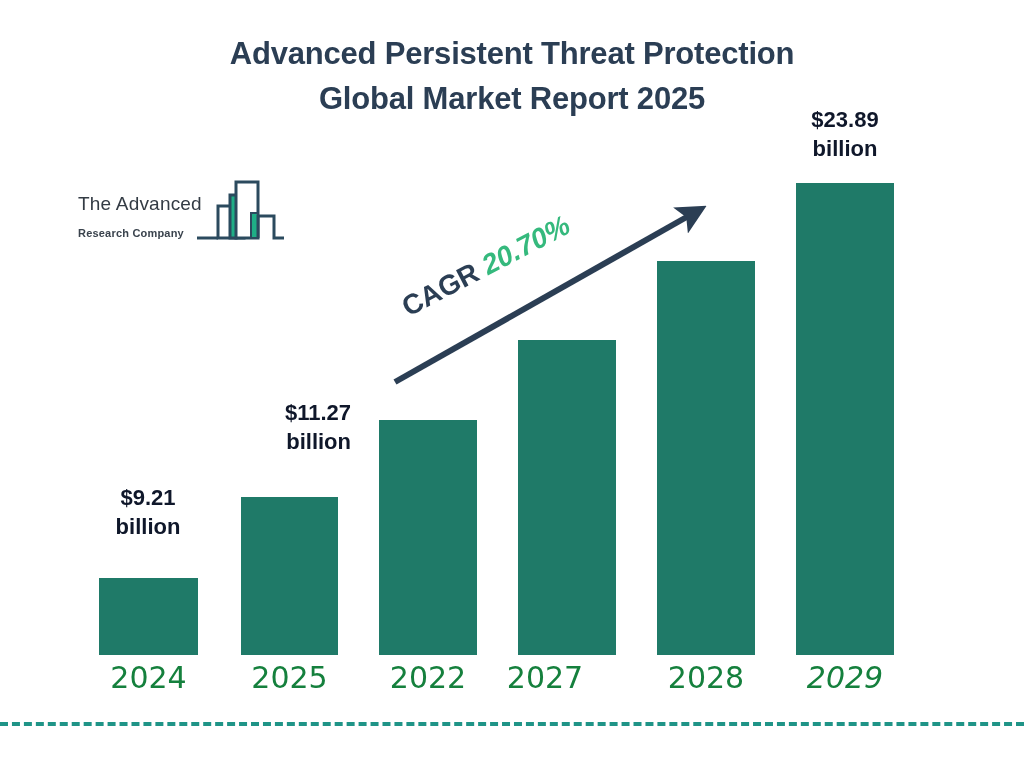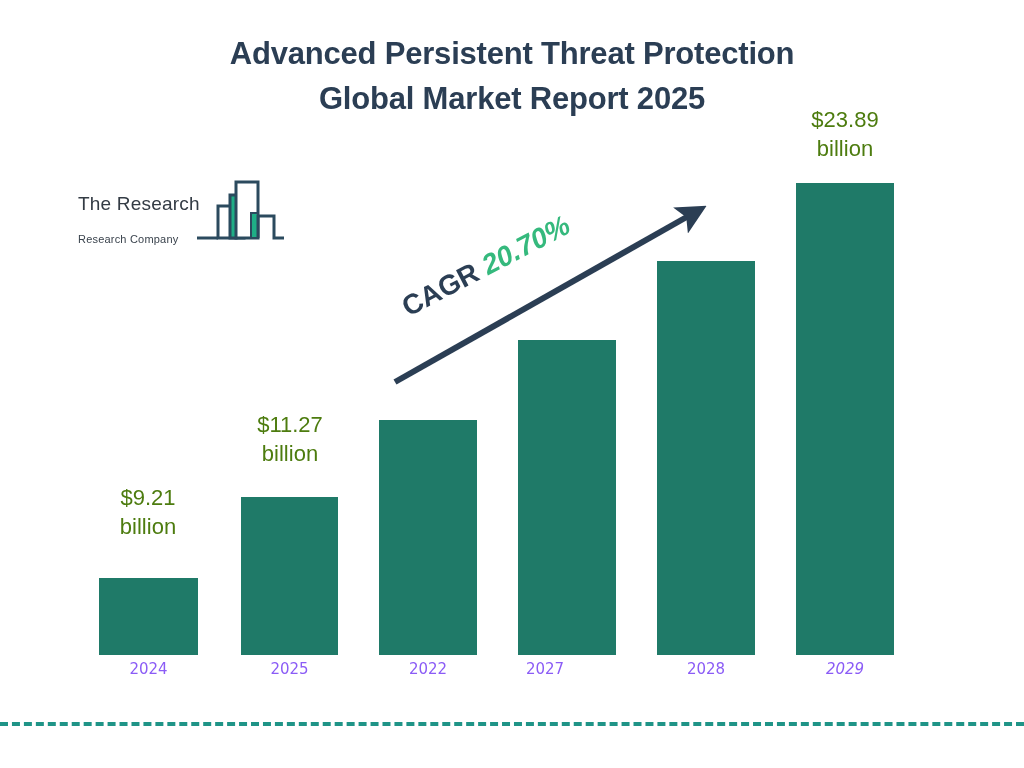--- a/index.html
+++ b/index.html
@@ -62,22 +62,23 @@
     font-weight: normal;
     letter-spacing: 0.2px;
     line-height: 1.05;
     color: #333b44;
   }
   .logo-text .l2 {
     display: block;
     font-size: 11px;
     letter-spacing: 0.2px;
     line-height: 1.2;
-    margin-top: 19px;
+    margin-top: 13px;
     color: #3a434d;
+    font-weight: bold;
   }
   .logo-mark {
     position: absolute;
     left: 118px;
     top: -10px;
   }
 
   
   .plot {
     position: absolute;
@@ -85,35 +86,35 @@
     top: 0;
     width: 1024px;
     height: 768px;
   }
   .bar {
     position: absolute;
     background: #1f7a68;
   }
   .bar-label {
     position: absolute;
-    color: #4d7c0f;
+    color: #0f172a;
     font-size: 22px;
-    font-weight: normal;
+    font-weight: bold;
     text-align: center;
     line-height: 1.32;
     white-space: nowrap;
   }
   .bar-label .amt, .bar-label .unit {
     display: block;
   }
   .xtick {
     position: absolute;
     top: 660px;
-    color: #8b5cf6;
-    font-size: 15px;
+    color: #15803d;
+    font-size: 30px;
     text-align: center;
     font-family: "DejaVu Sans", sans-serif;
     font-weight: normal;
   }
 
   
   .yaxis-title {
     position: absolute;
     right: 6px;
     top: 300px;
@@ -162,21 +163,21 @@
 
 <div class="stage">
 
   <div class="title">
     <span class="line">Advanced Persistent Threat Protection</span>
     <span class="line">Global Market Report 2025</span>
   </div>
 
   <div class="logo">
     <div class="logo-text">
-      <span class="l1">The Research</span>
+      <span class="l1">The Advanced</span>
       <span class="l2">Research Company</span>
     </div>
     <div class="logo-mark">
       <svg width="88" height="72" viewBox="0 0 88 72" fill="none">
         <path d="M1 60 H22" stroke="#2b4a5e" stroke-width="3"></path>
         <rect x="22" y="28" width="18" height="32" stroke="#2b4a5e" stroke-width="3" fill="#ffffff"></rect>
         <rect x="34" y="17" width="14" height="43" fill="#1fae86" stroke="#2b4a5e" stroke-width="3"></rect>
         <rect x="40" y="4" width="22" height="56" stroke="#2b4a5e" stroke-width="3" fill="#ffffff"></rect>
         <rect x="55" y="35" width="7" height="25" fill="#1fae86" stroke="#2b4a5e" stroke-width="2"></rect>
         <path d="M62 60 V38 H78 V60 H88" stroke="#2b4a5e" stroke-width="3" fill="none"></path>
@@ -187,21 +188,21 @@
   <div class="plot">
 
     <div class="bar" style="left:99px; width:99px; top:578px; height:77px;"></div>
     <div class="bar-label" style="left:88px; width:120px; top:483px;">
       <span class="amt">$9.21</span>
       <span class="unit">billion</span>
     </div>
     <div class="xtick" style="left:99px; width:99px;">2024</div>
 
     <div class="bar" style="left:241px; width:97px; top:497px; height:158px;"></div>
-    <div class="bar-label" style="left:229px; width:122px; top:410px;">
+    <div class="bar-label" style="left:229px; width:122px; top:398px;text-align:right;">
       <span class="amt">$11.27</span>
       <span class="unit">billion</span>
     </div>
     <div class="xtick" style="left:241px; width:97px;">2025</div>
 
     <div class="bar" style="left:379px; width:98px; top:420px; height:235px;"></div>
     <div class="xtick" style="left:379px; width:98px;">2022</div>
 
     <div class="bar" style="left:518px; width:98px; top:340px; height:315px;"></div>
     <div class="xtick" style="left:496px; width:98px;text-align:center;">2027</div>

